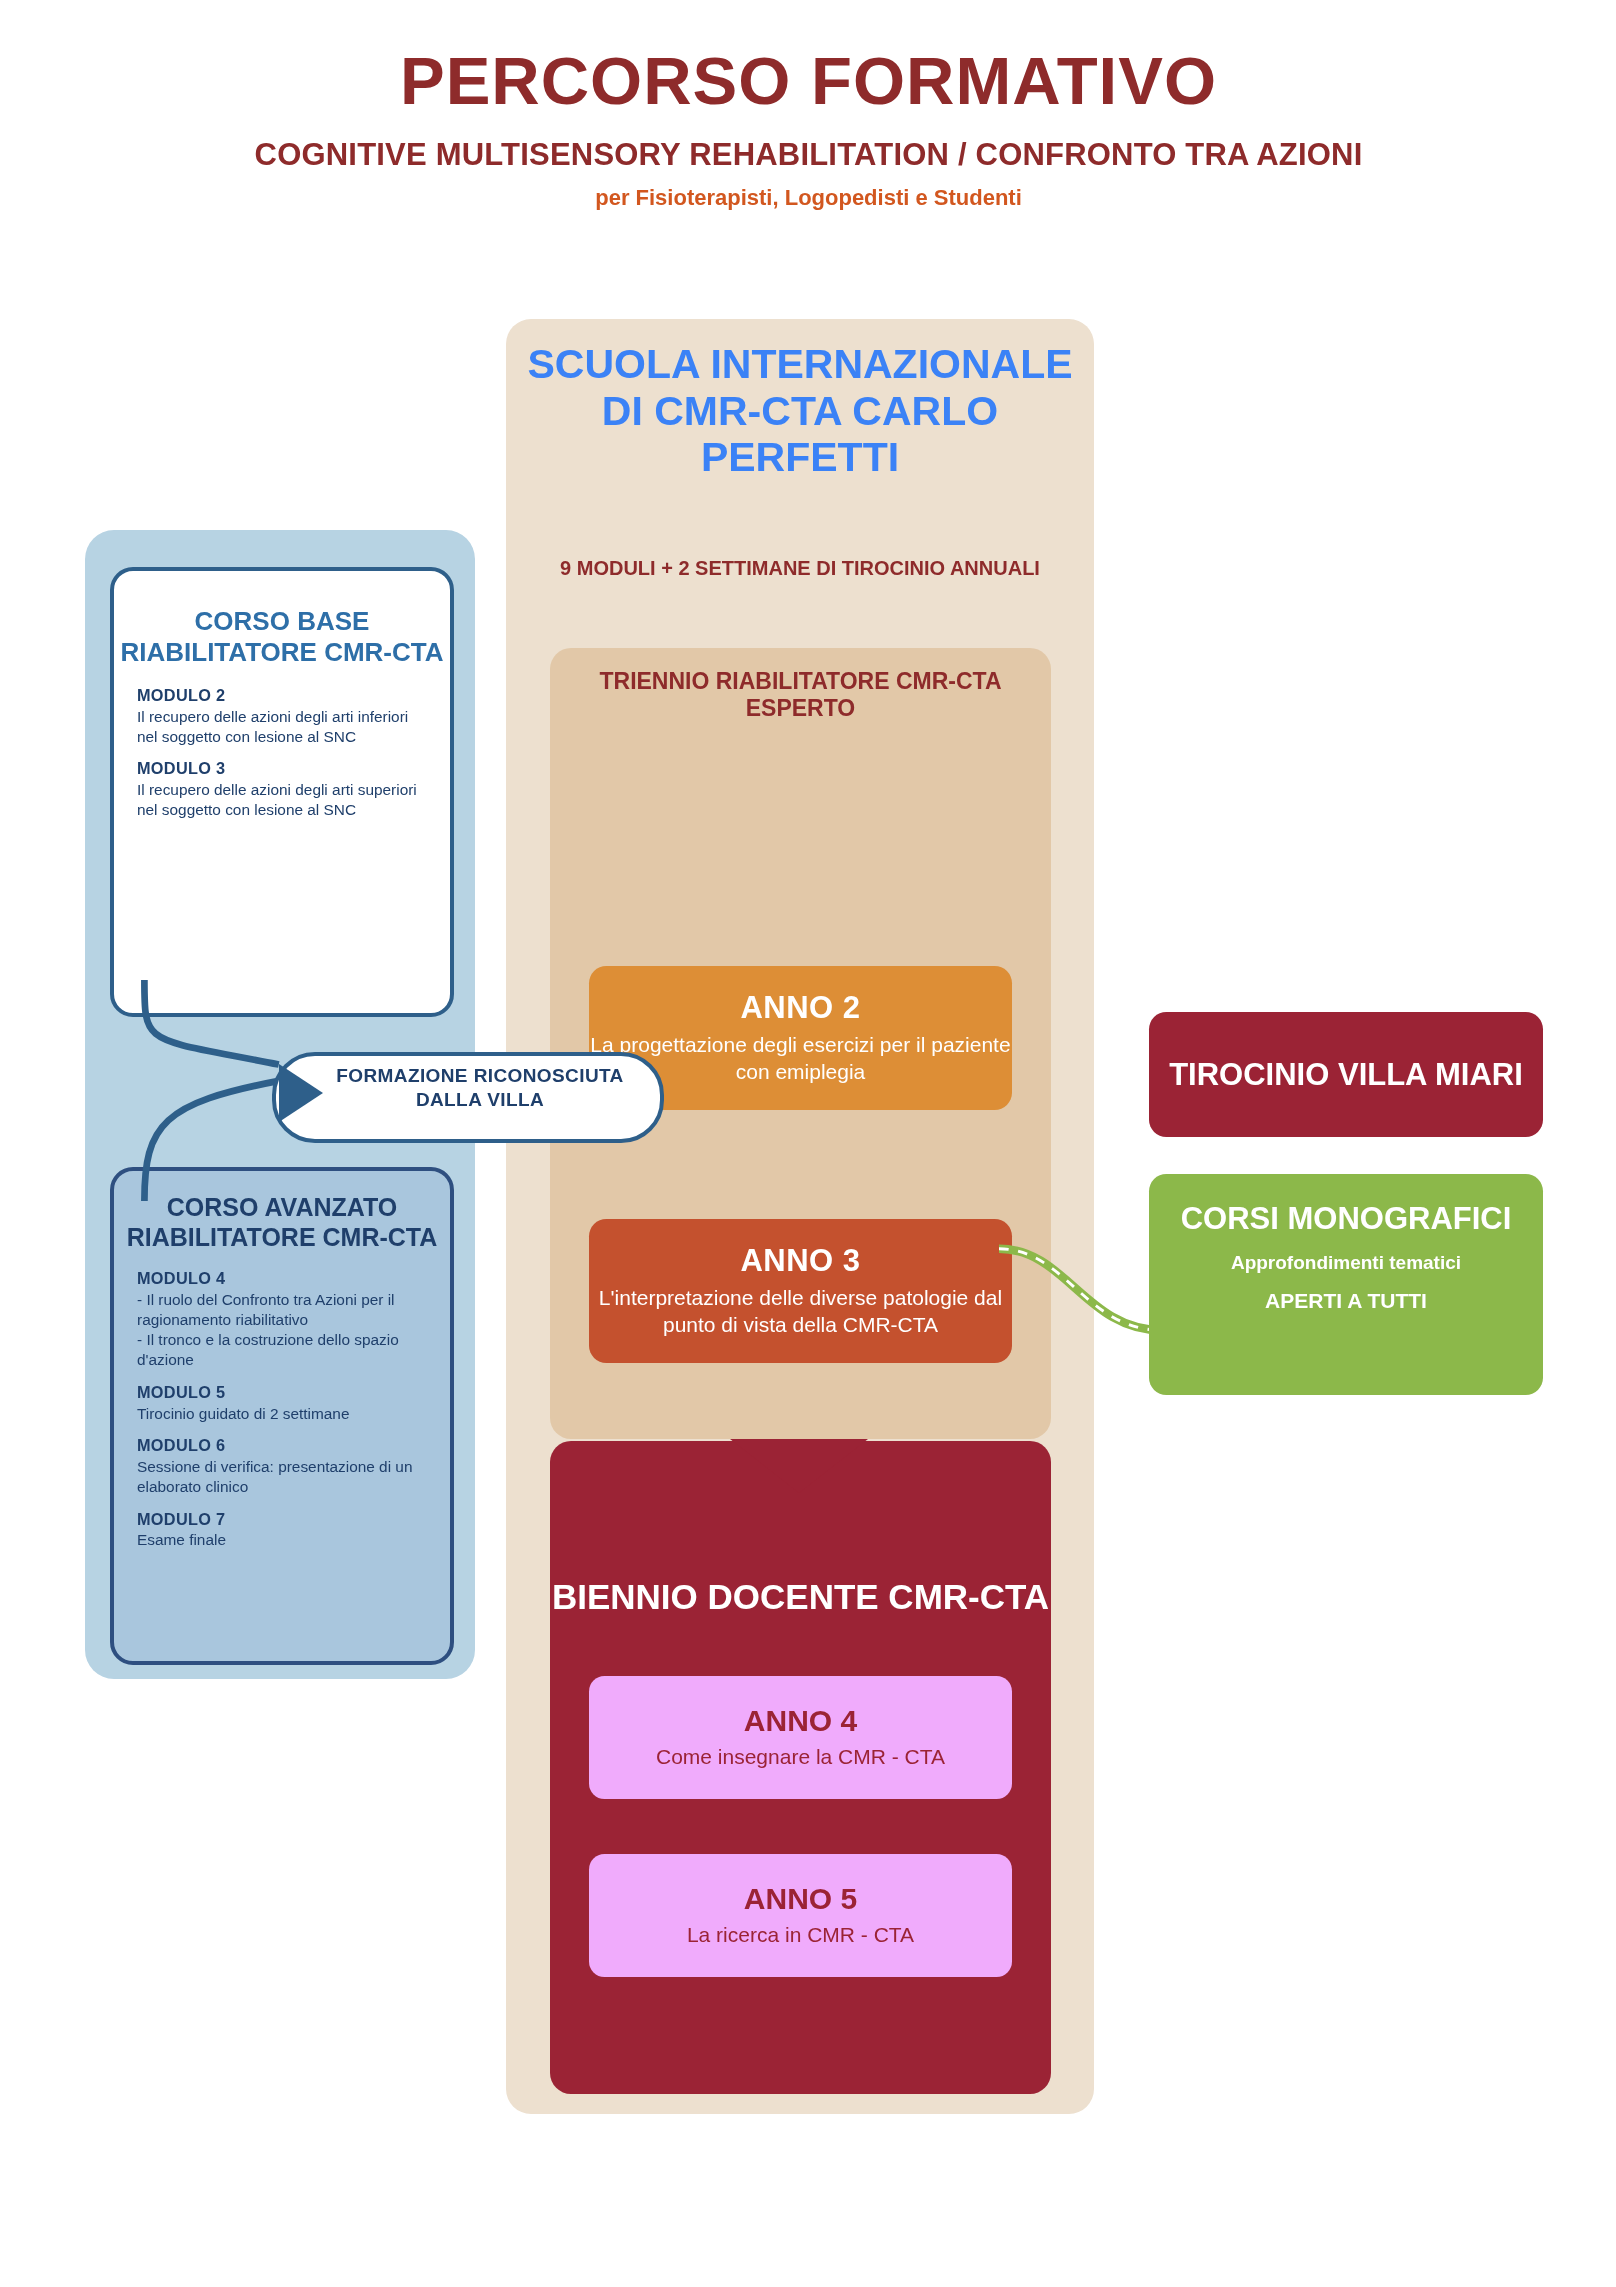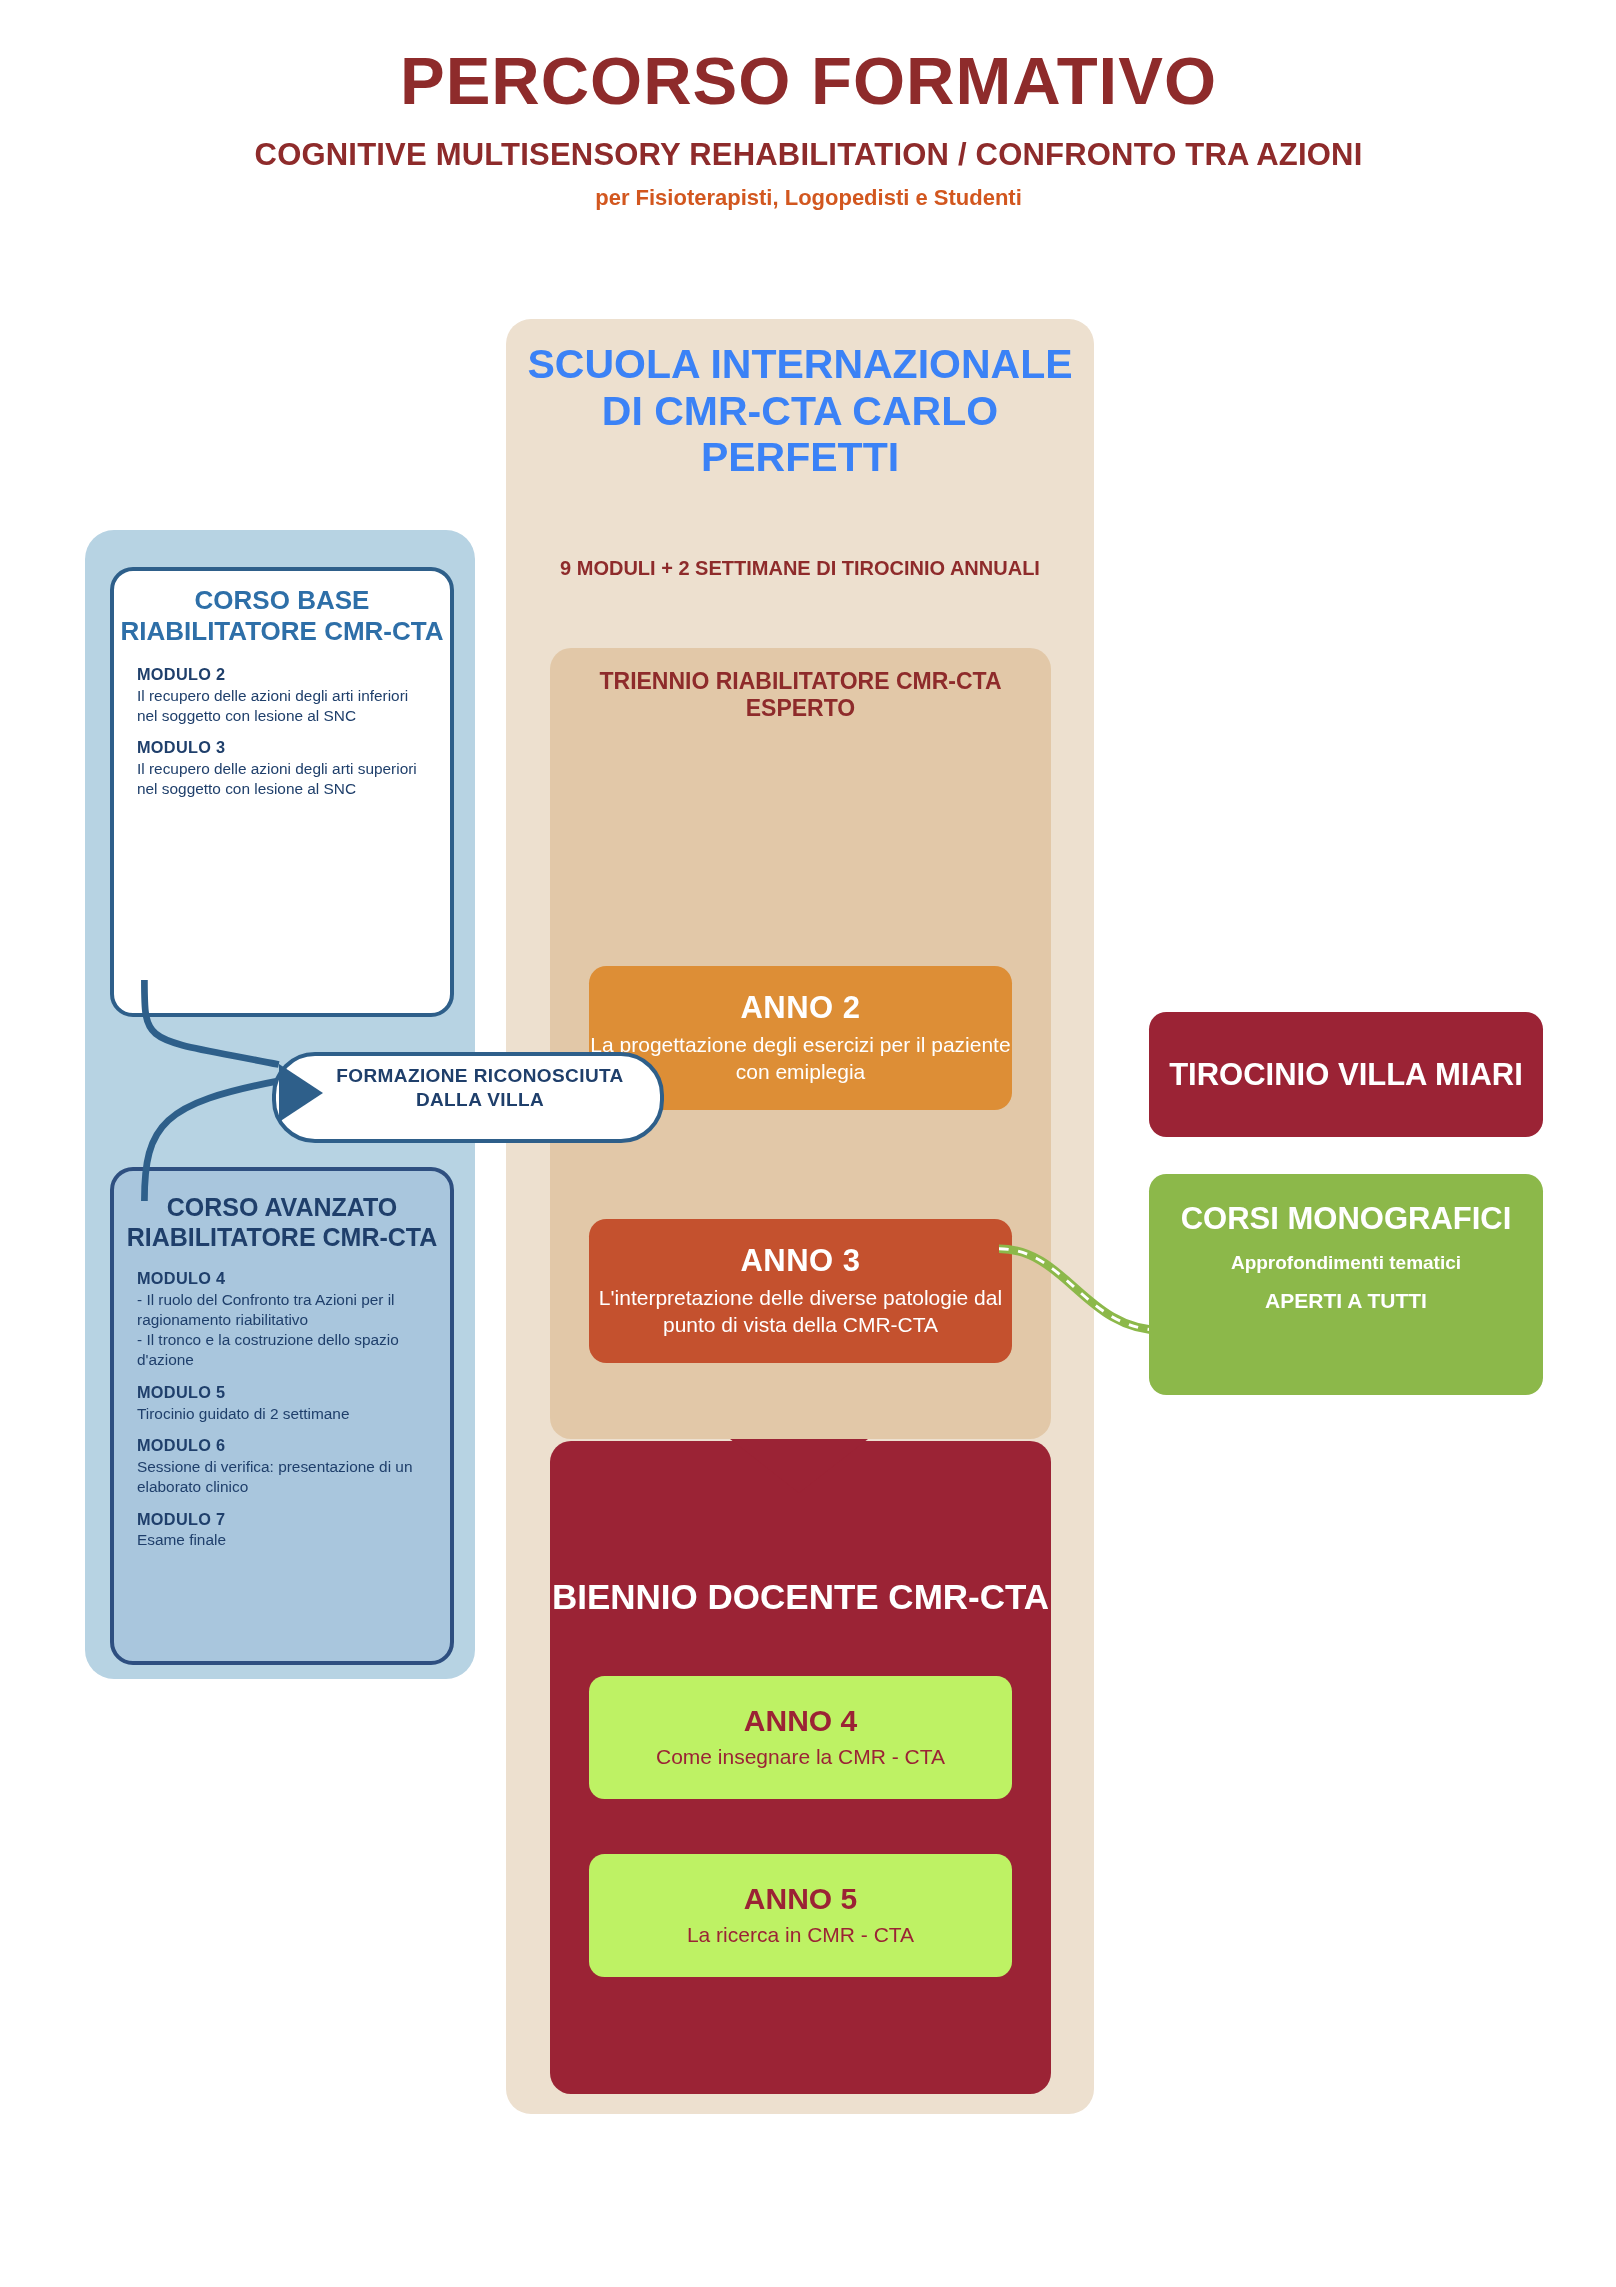--- a/index.html
+++ b/index.html
@@ -73,40 +73,40 @@
   .biennio-notch{
     position:absolute;left:730px;top:1439px;
     width:0;height:0;border-left:69px solid transparent;border-right:69px solid transparent;
     border-top:54px solid #9b2335;
   }
   .biennio-title{
     position:absolute;left:550px;top:1576px;width:501px;text-align:center;
     color:#ffffff;font-size:35px;font-weight:bold;line-height:1.2;
   }
   .anno-w{
-    position:absolute;left:589px;width:423px;height:123px;background:#bef264;border-radius:15.4px;
+    position:absolute;left:589px;width:423px;height:123px;background:#f0abfc;border-radius:15.4px;
     display:flex;flex-direction:column;justify-content:center;align-items:center;text-align:center;
     color:#9b2335;
   }
   .anno-w .a-t{font-size:30px;font-weight:bold;}
   .anno-w .a-d{font-size:21px;margin-top:5.8px;line-height:1.25;}
   #anno4{top:1676px;}
   #anno5{top:1854px;}
 
   
   .blue-col{
     position:absolute;left:85px;top:530px;width:390px;height:1149px;
     background:#b7d3e3;border-radius:29px;
   }
   .card-base{
     position:absolute;left:110px;top:567px;width:336px;height:442px;
     background:#ffffff;border:4.8px solid #2e5f8a;border-radius:23px;
   }
   .card-base .c-title{
-    margin-top:14px;text-align:center;color:#2e6fa8;
+    margin-top:35px;text-align:center;color:#2e6fa8;
     font-size:26px;font-weight:bold;line-height:1.2;
   }
   .card-adv{
     position:absolute;left:110px;top:1167px;width:336px;height:490px;
     background:#a9c6dd;border:4.8px solid #2e4f80;border-radius:23px;
   }
   .card-adv .c-title{
     margin-top:21px;text-align:center;color:#1f3f6b;
     font-size:25px;font-weight:bold;line-height:1.2;
   }

